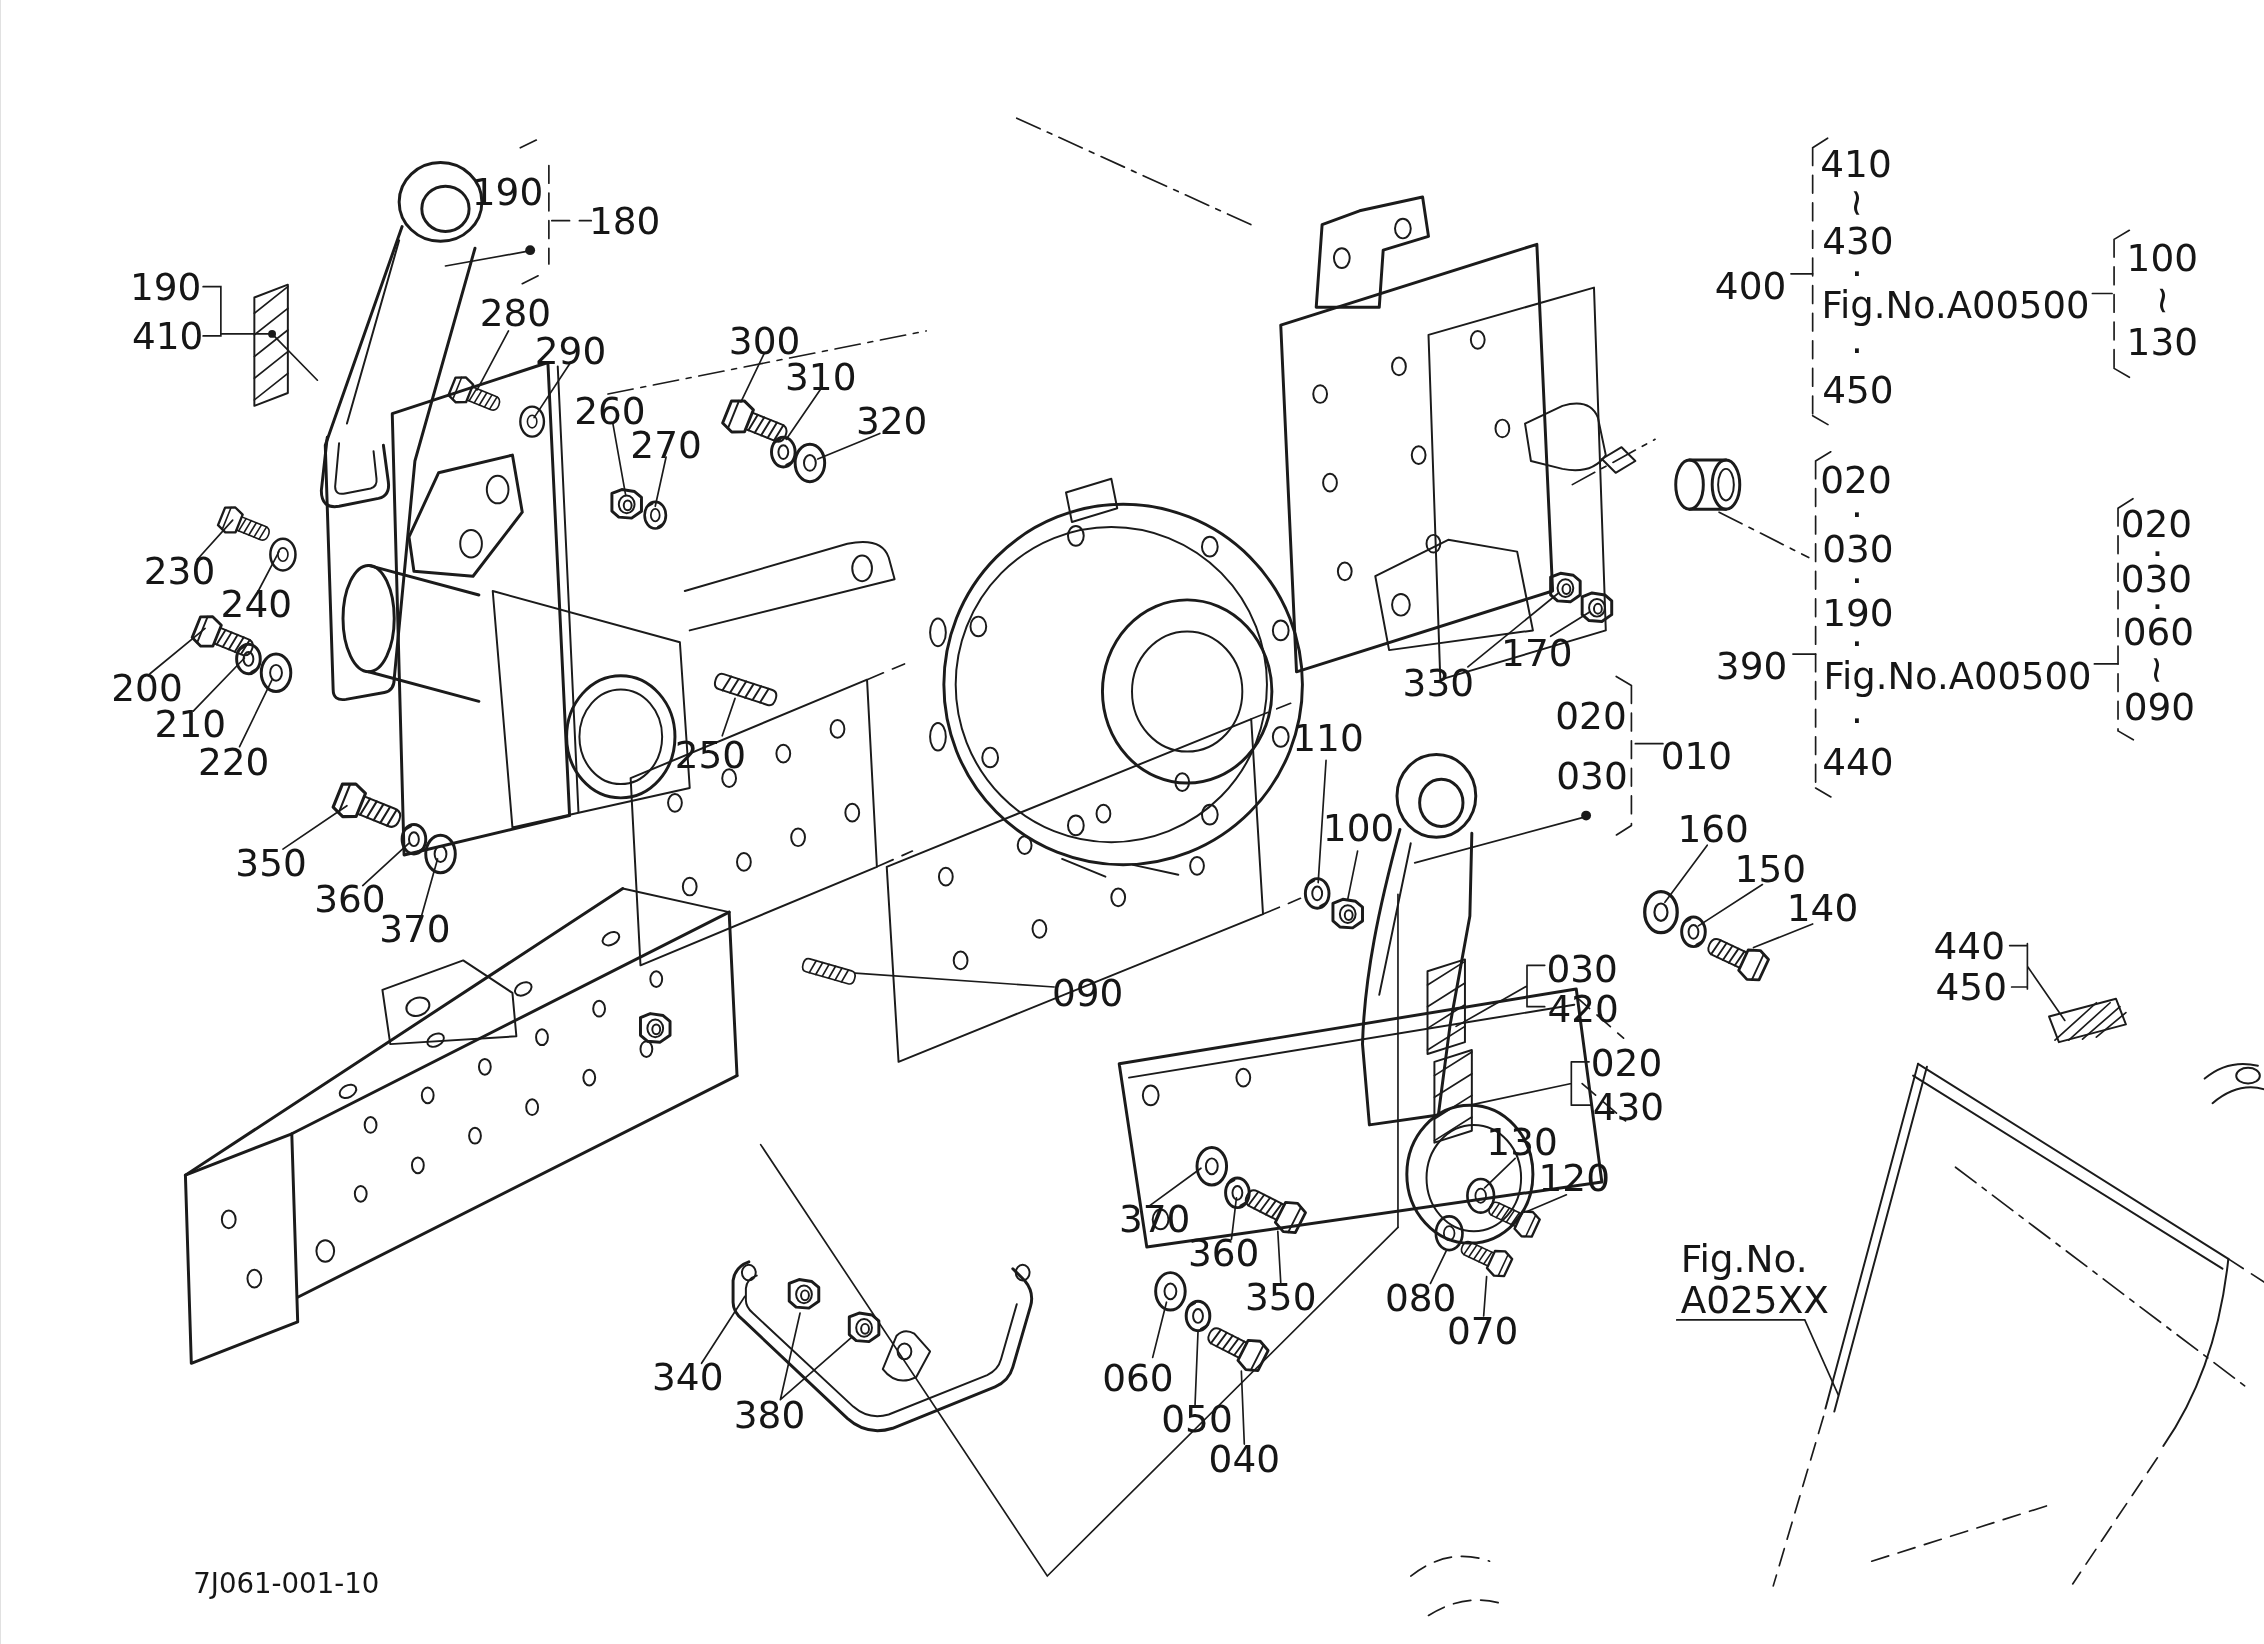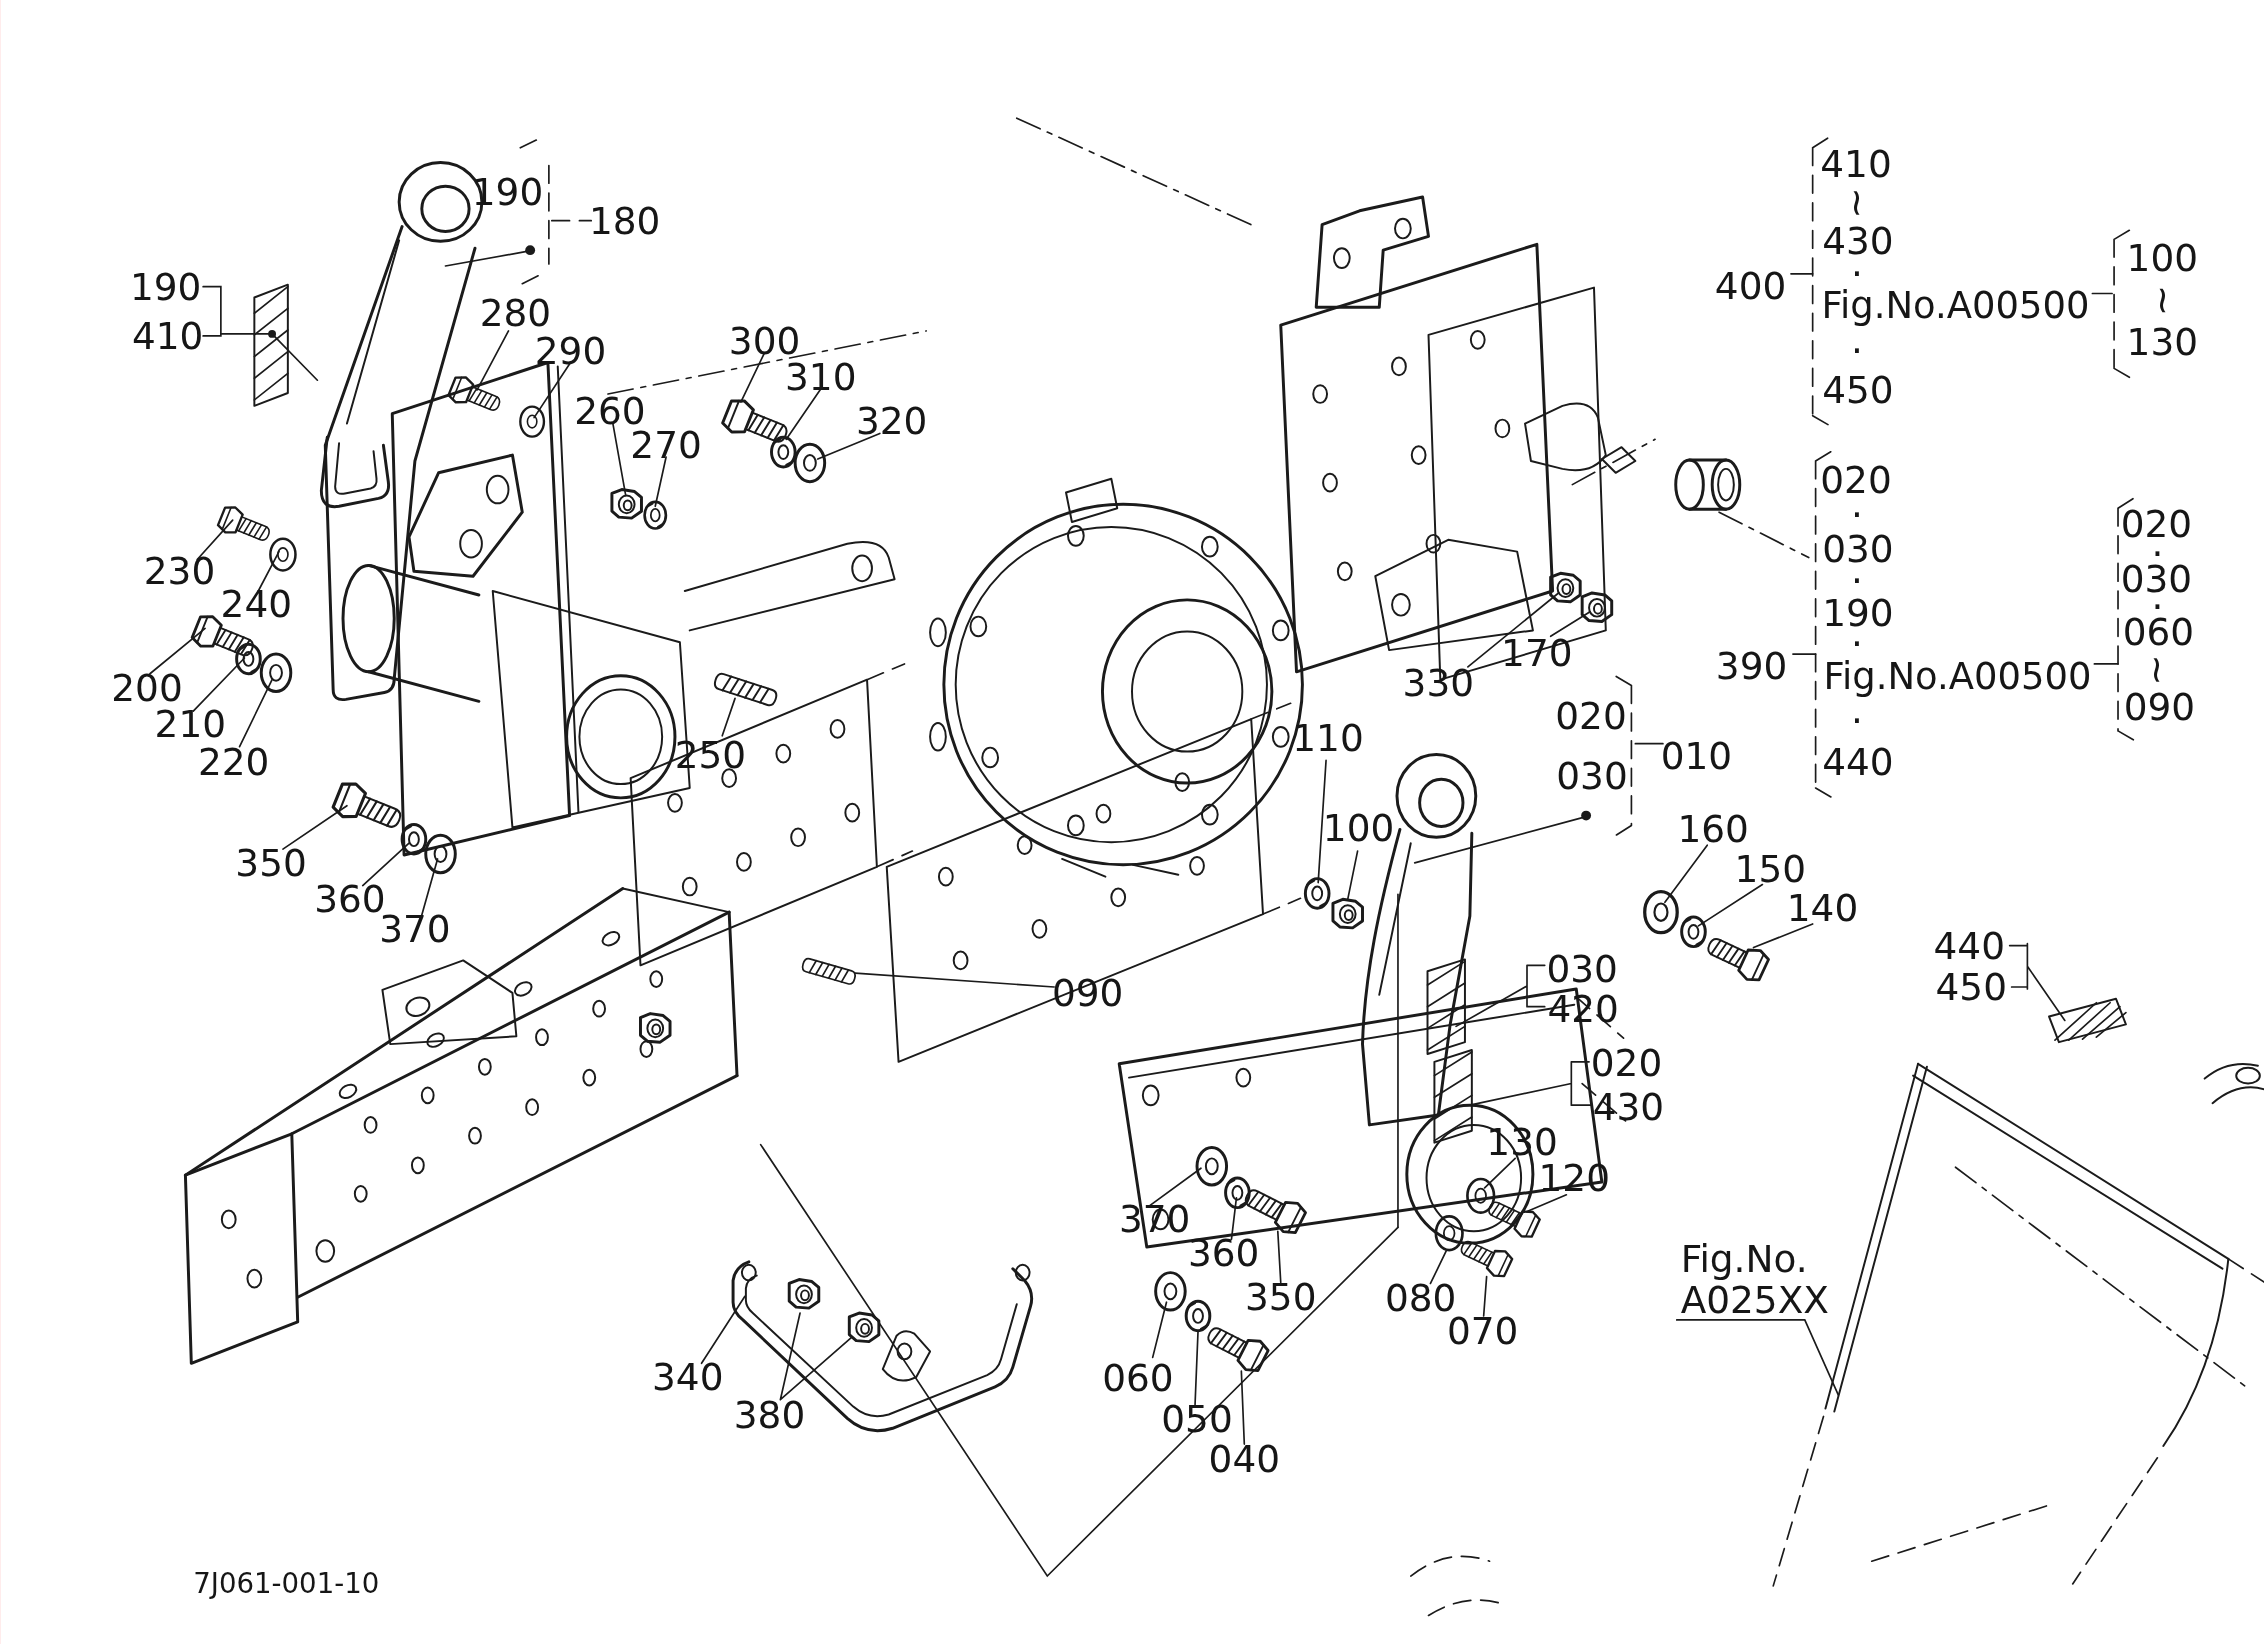--- a/index.html
+++ b/index.html
@@ -1,16 +1,16 @@
 <!DOCTYPE html>
 <html><head>
 <meta charset="utf-8">
 <style>
   html,body{margin:0;padding:0;background:#ffffff;}
-  .stage{position:relative;width:2265px;height:1644px;background:#fca5a5;overflow:hidden;}
+  .stage{position:relative;width:2265px;height:1644px;background:#737373;overflow:hidden;}
   svg{display:block;}
   .s3{stroke:#1b1b1b;stroke-width:3;fill:none;stroke-linejoin:round;stroke-linecap:round;}
   .s2{stroke:#1b1b1b;stroke-width:2;fill:none;stroke-linejoin:round;stroke-linecap:round;}
   .thin{stroke:#1b1b1b;stroke-width:1.7;fill:none;stroke-linecap:round;}
   .dash{stroke-dasharray:18 10;}
   .dashdot{stroke-dasharray:26 8 5 8;}
   .dot{fill:#1b1b1b;stroke:none;}
   .lbl{font-family:"DejaVu Sans","Liberation Sans",sans-serif;font-size:38px;fill:#161616;dominant-baseline:central;}
   .lblxs{font-family:"DejaVu Sans","Liberation Sans",sans-serif;font-size:28px;fill:#161616;dominant-baseline:central;}
 </style>

